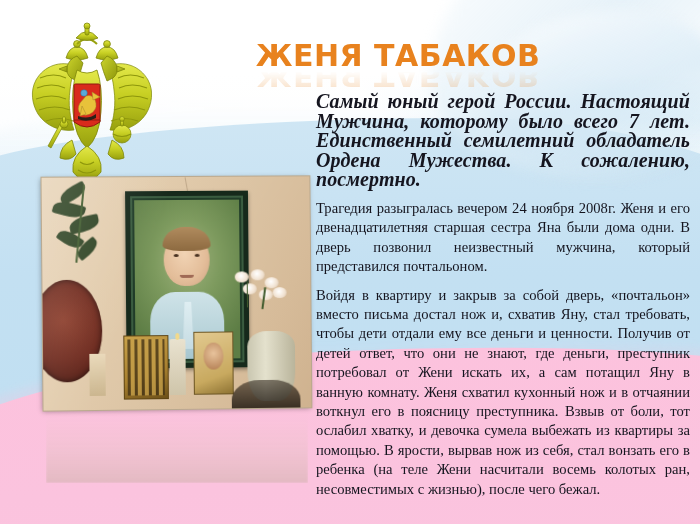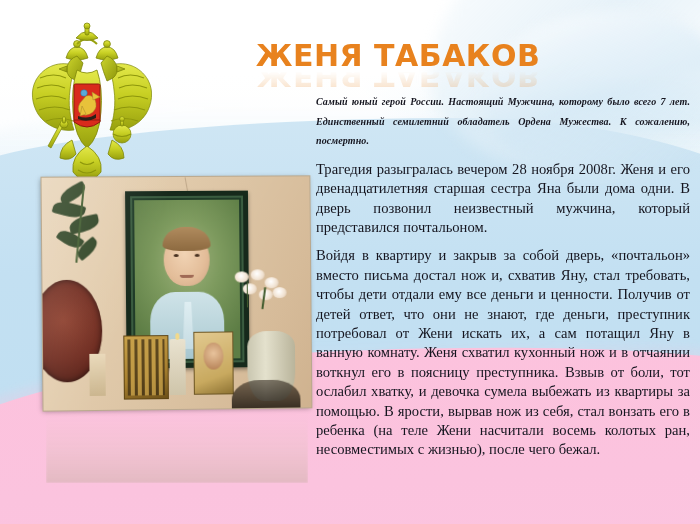--- a/index.html
+++ b/index.html
@@ -381,21 +381,21 @@
     margin: 0 0 9px 0;
     text-align: justify;
     color: #15151f;
     font-family: "Liberation Serif", serif;
     font-size: 14.6px;
     line-height: 19.4px;
   }
   .para.lead {
     font-weight: bold;
     font-style: italic;
-    font-size: 10px;
+    font-size: 20px;
     line-height: 19.6px;
     letter-spacing: 0.1px;
   }
   .para:last-child { margin-bottom: 0; }
 </style>
 </head>
 <body>
 
 <div id="slide">
 
@@ -545,17 +545,17 @@
         <div class="ph-stem" style="left:32px;top:18px;height:22px;transform:rotate(8deg);"></div>
       </div>
       <div class="ph-dark-bottom"></div>
       <div class="ph-gloss"></div>
     </div>
   </div>
   <div class="photo-reflect"></div>
 
   <div class="text-col">
     <p class="para lead">Самый юный герой России. Настоящий Мужчина, которому было всего 7 лет. Единственный семилетний обладатель Ордена Мужества. К сожалению, посмертно.</p>
-    <p class="para">Трагедия разыгралась вечером 28 ноября 2008г. Женя и его двенадцатилетняя старшая сестра Яна были дома одни. В дверь позвонил неизвестный мужчина, который представился почтальоном.</p>
+    <p class="para">Трагедия разыгралась вечером 24 ноября 2008г. Женя и его двенадцатилетняя старшая сестра Яна были дома одни. В дверь позвонил неизвестный мужчина, который представился почтальоном.</p>
     <p class="para">Войдя в квартиру и закрыв за собой дверь, «почтальон» вместо письма достал нож и, схватив Яну, стал требовать, чтобы дети отдали ему все деньги и ценности. Получив от детей ответ, что они не знают, где деньги, преступник потребовал от Жени искать их, а сам потащил Яну в ванную комнату. Женя схватил кухонный нож и в отчаянии воткнул его в поясницу преступника. Взвыв от боли, тот ослабил хватку, и девочка сумела выбежать из квартиры за помощью. В ярости, вырвав нож из себя, стал вонзать его в ребенка (на теле Жени насчитали восемь колотых ран, несовместимых с жизнью), после чего бежал.</p>
   </div>
 
 </div>
 
 </body></html>

